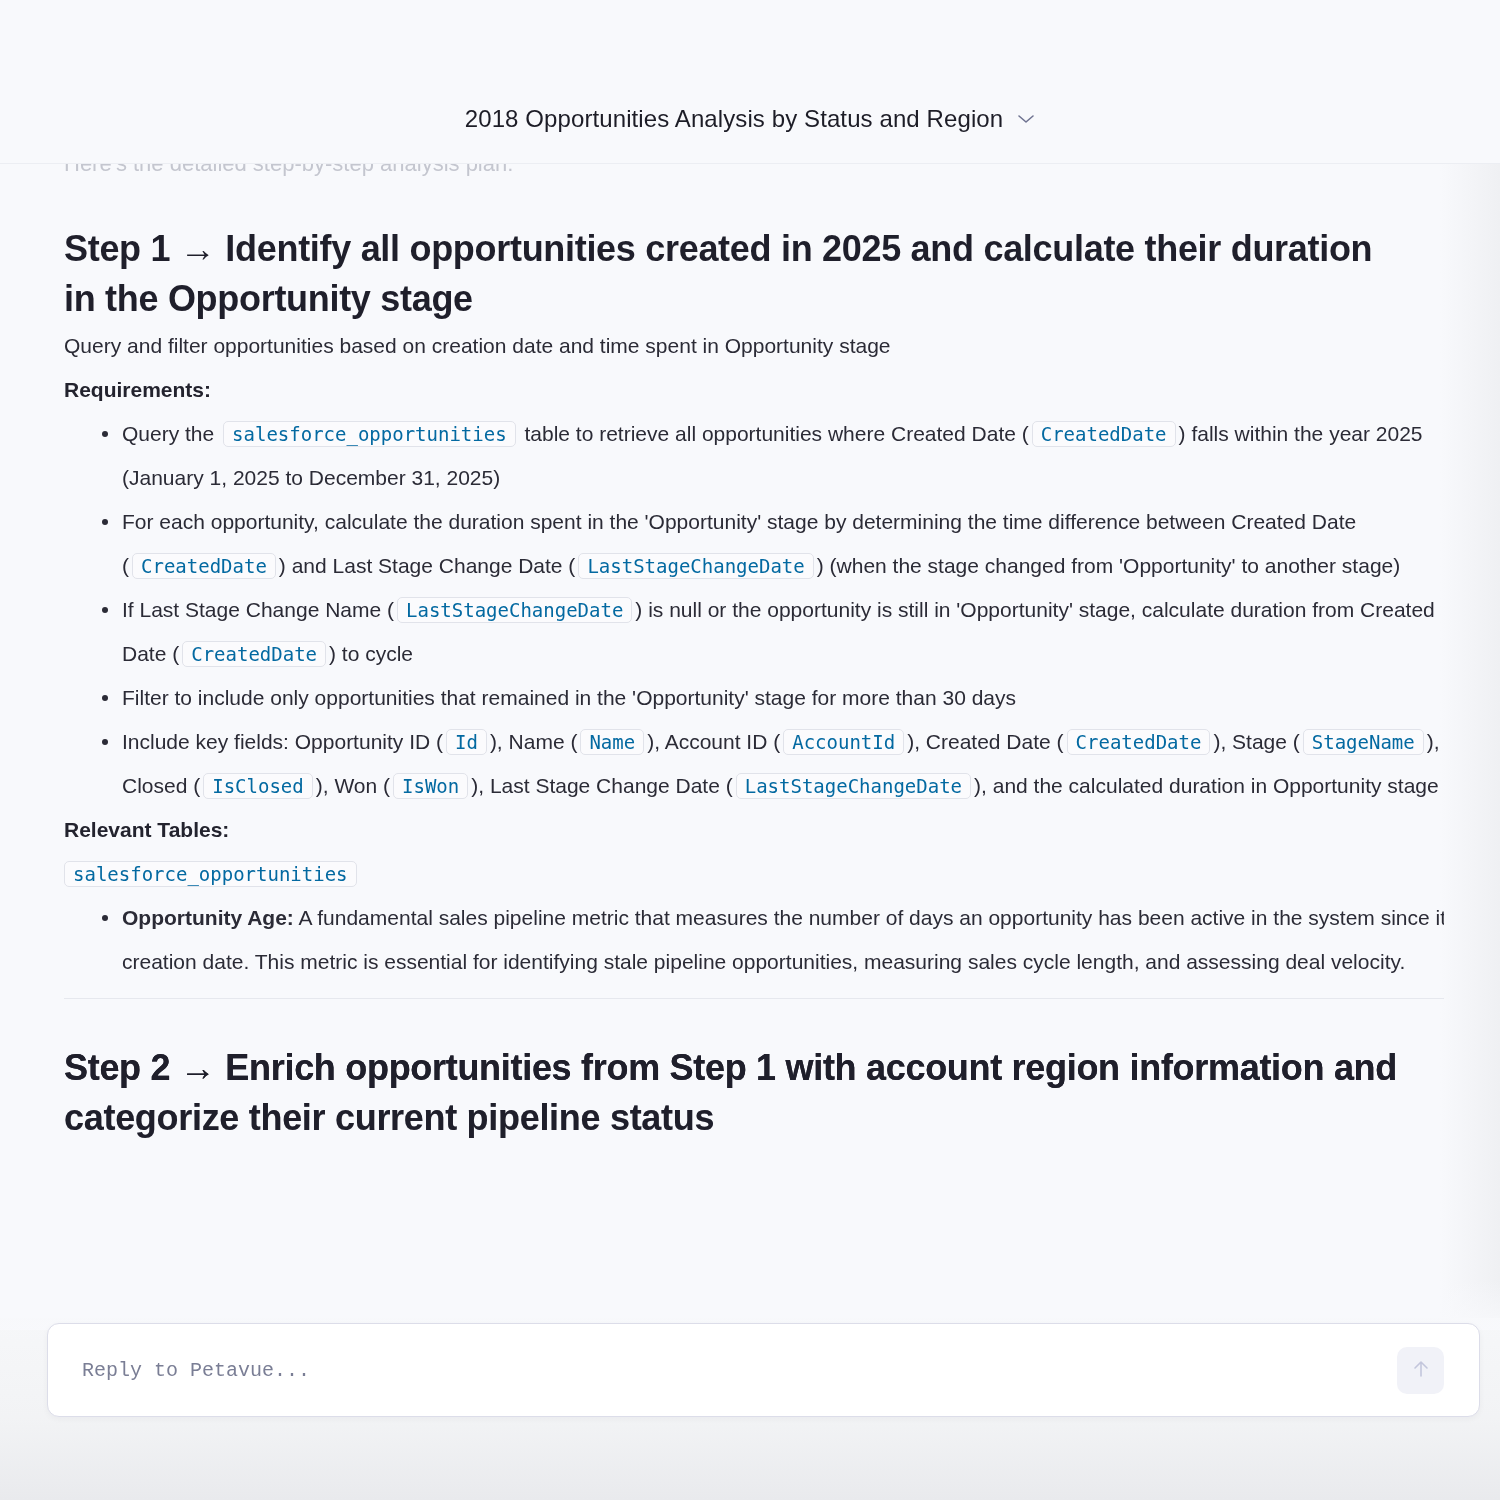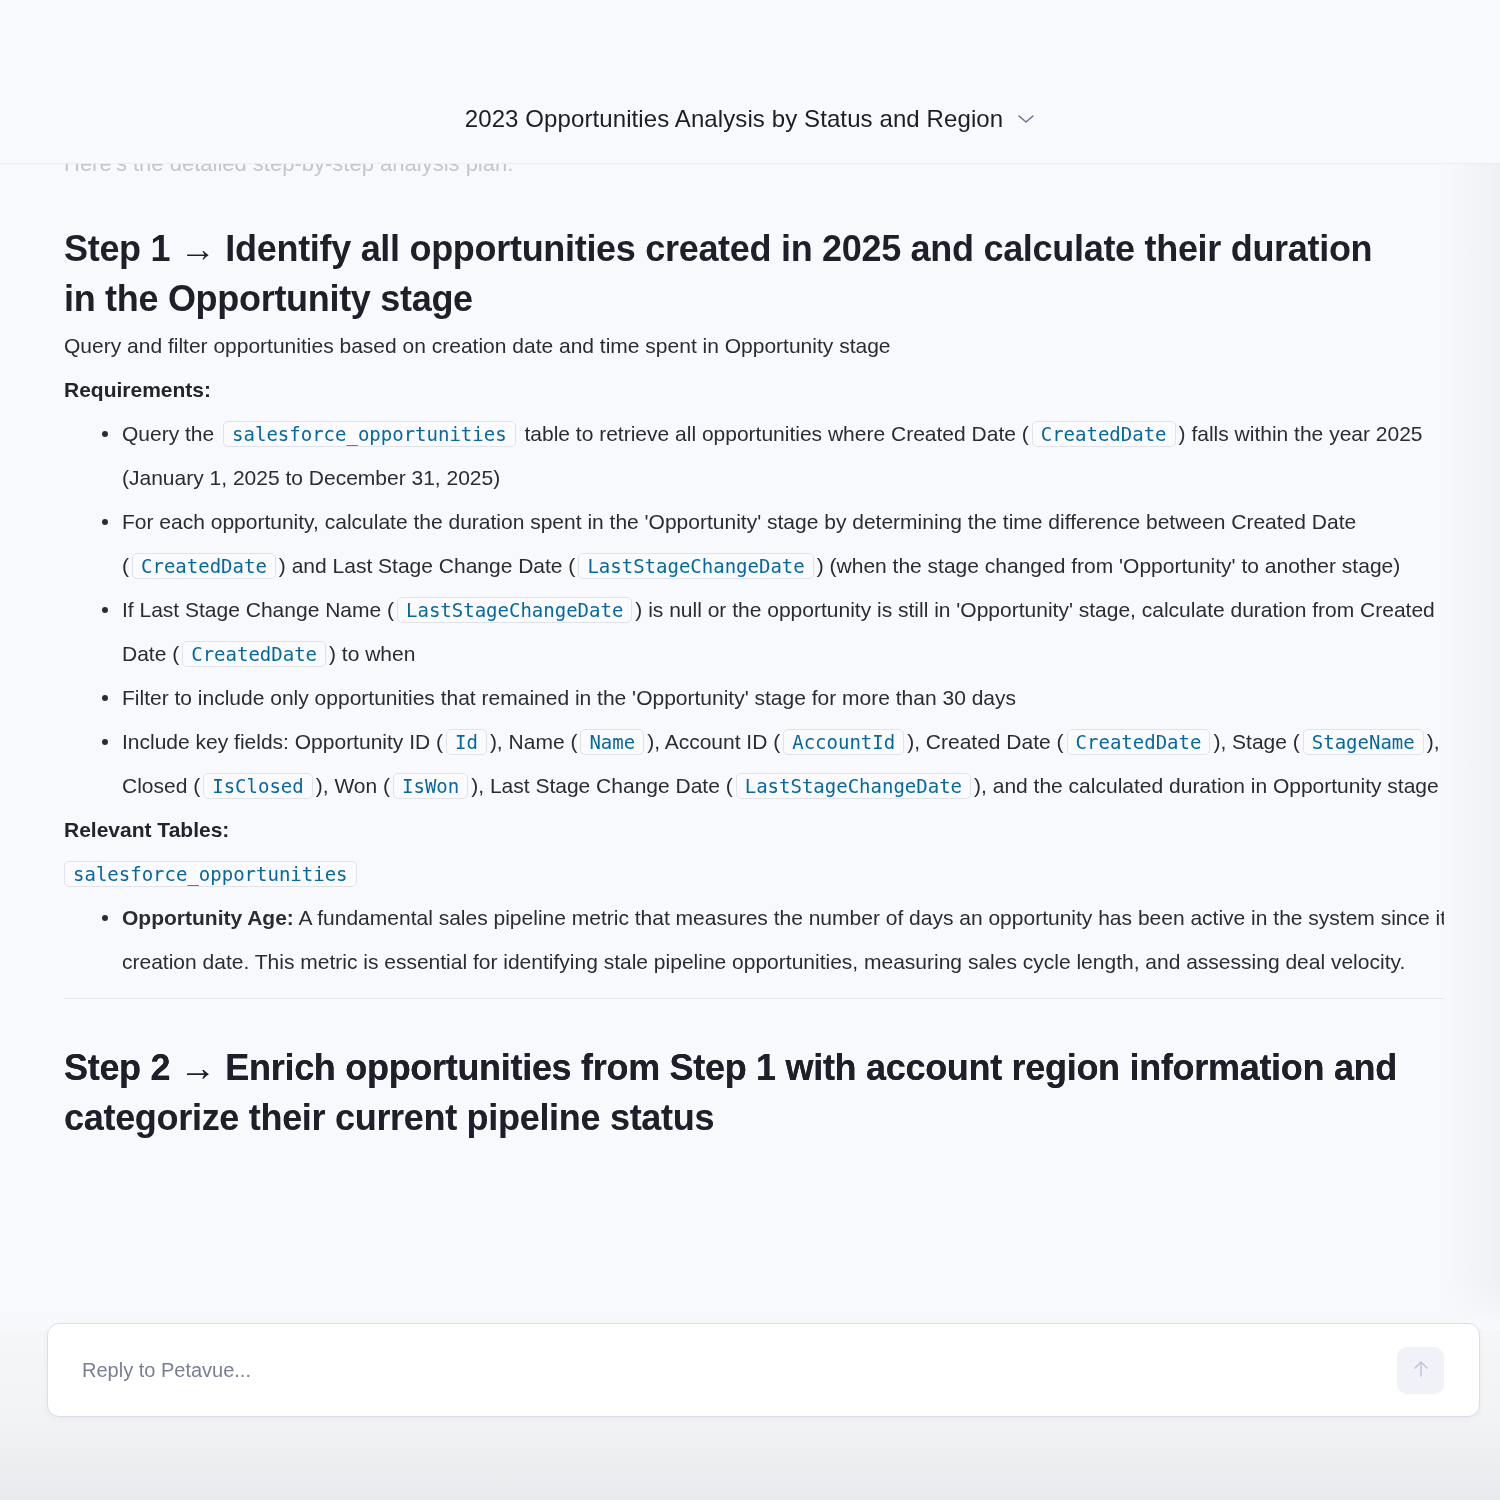--- a/index.html
+++ b/index.html
@@ -89,38 +89,38 @@
   }
   
   .reply {
     position: absolute; left: 47px; top: 1323px; width: 1433px; height: 94px;
     background: #ffffff; border: 1px solid #dcdde9; border-radius: 12px;
     z-index: 4; display: flex; align-items: center;
     box-shadow: 0 2px 6px rgba(30,30,60,0.04);
   }
   .reply input {
     border: none; outline: none; background: transparent;
-    font-family: Liberation Sans, sans-serif;
+    font-family: Liberation Mono, monospace;
     font-size: 20px; color: #4d7c0f; margin-left: 34px; width: 1300px;
   }
   .reply input::placeholder { color: #7a7e95; }
   .send-btn {
     position: absolute; right: 35px; top: 23px; width: 47px; height: 47px;
     border-radius: 10px; background: #f1f2f8; border: none;
     display: flex; align-items: center; justify-content: center; cursor: default;
   }
 </style>
 </head>
 <body>
 
 <div class="app">
 
   <div class="header">
     <div class="title-wrap">
-      <span class="title">2023 Opportunities Analysis by Status and Region</span>
+      <span class="title">2018 Opportunities Analysis by Status and Region</span>
       <span class="chev">
         <svg width="18" height="12" viewBox="0 0 18 12">
             <path d="M2 3 L9 9 L16 3" fill="none" stroke="#6f7391" stroke-width="1.6" stroke-linecap="round" stroke-linejoin="round"></path>
           </svg>
       </span>
     </div>
   </div>
 
   <div class="scroll">
     <div class="content">
@@ -138,21 +138,21 @@
       <ul class="reqs">
         <li>
           <span>Query the</span>
           <code>salesforce_opportunities</code>
           <span>table to retrieve all opportunities where Created Date (</span><code>CreatedDate</code><span>) falls within the year 2025 (January 1, 2025 to December 31, 2025)</span>
         </li>
         <li>
           <span>For each opportunity, calculate the duration spent in the 'Opportunity' stage by determining the time difference between Created Date (</span><code>CreatedDate</code><span>) and Last Stage Change Date (</span><code>LastStageChangeDate</code><span>) (when the stage changed from 'Opportunity' to another stage)</span>
         </li>
         <li>
-          <span>If Last Stage Change Name (</span><code>LastStageChangeDate</code><span>) is null or the opportunity is still in 'Opportunity' stage, calculate duration from Created Date (</span><code>CreatedDate</code><span>) to when</span>
+          <span>If Last Stage Change Name (</span><code>LastStageChangeDate</code><span>) is null or the opportunity is still in 'Opportunity' stage, calculate duration from Created Date (</span><code>CreatedDate</code><span>) to cycle</span>
         </li>
         <li>
           <span>Filter to include only opportunities that remained in the 'Opportunity' stage for more than 30 days</span>
         </li>
         <li>
           <span>Include key fields: Opportunity ID (</span><code>Id</code><span>), Name (</span><code>Name</code><span>), Account ID (</span><code>AccountId</code><span>), Created Date (</span><code>CreatedDate</code><span>), Stage (</span><code>StageName</code><span>), Closed (</span><code>IsClosed</code><span>), Won (</span><code>IsWon</code><span>), Last Stage Change Date (</span><code>LastStageChangeDate</code><span>), and the calculated duration in Opportunity stage</span>
         </li>
       </ul>
 
       <div class="label">Relevant Tables:</div>

